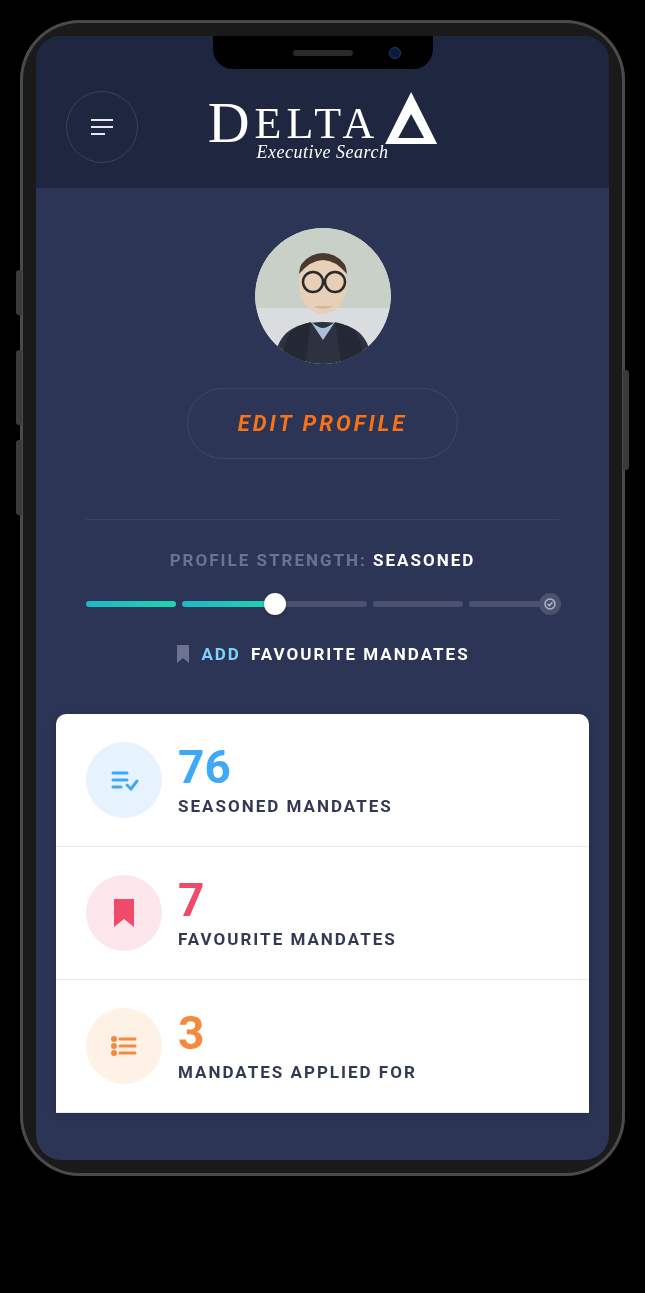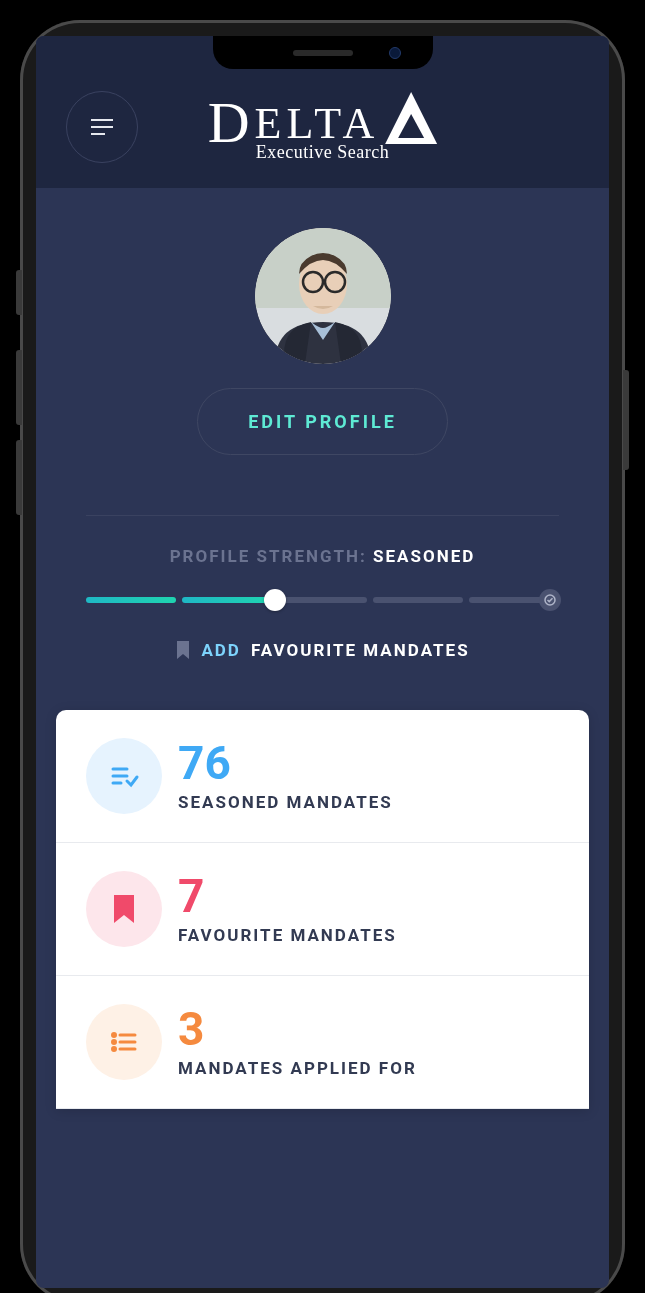--- a/index.html
+++ b/index.html
@@ -19,22 +19,22 @@
     padding: 16px;
     position: relative;
     box-shadow: inset 0 0 0 3px #4a4a4a;
   }
   .phone-side-btn1 { position:absolute; left:-4px; top:250px; width:6px; height:45px; background:#3a3a3a; border-radius:3px 0 0 3px;}
   .phone-side-btn2 { position:absolute; left:-4px; top:330px; width:6px; height:75px; background:#3a3a3a; border-radius:3px 0 0 3px;}
   .phone-side-btn3 { position:absolute; left:-4px; top:420px; width:6px; height:75px; background:#3a3a3a; border-radius:3px 0 0 3px;}
   .phone-side-btn4 { position:absolute; right:-4px; top:350px; width:6px; height:100px; background:#3a3a3a; border-radius:0 3px 3px 0;}
   .screen {
     width: 100%;
-    height: 1252px;
-    border-radius: 8px;
+    height: 1124px;
+    border-radius: 25px;
     overflow: hidden;
     position: relative;
     background: #2c3555;
   }
   .notch {
     position: absolute;
     top: 0; left: 50%; transform: translateX(-50%);
     width: 220px; height: 33px;
     background: #000;
     border-radius: 0 0 20px 20px;
@@ -71,20 +71,21 @@
     font-family: Georgia, 'Times New Roman', serif;
     font-size: 44px;
     letter-spacing: 5px;
     font-weight: 400;
     line-height:1;
     display:inline-block;
   }
   .logo-delta .big { font-size: 58px; line-height:0; vertical-align:-4px;}
   .logo-sub {
     font-family: Georgia, serif;
+    font-style: italic;
     font-size: 18px;
     margin-top:-4px;
     letter-spacing: 0.5px;
     text-align: center;
   }
   .logo-tri {
     display:inline-block;
     width:0;height:0;
     border-left: 26px solid transparent;
     border-right: 26px solid transparent;
@@ -119,25 +120,26 @@
     color: #fff;
     font-size: 30px;
     font-weight: 700;
     margin-bottom: 30px;
   }
   .edit-btn {
     display:inline-block;
     padding: 22px 50px;
     border: 1px solid #3f4763;
     border-radius: 40px;
-    color: #5eead4;
-    font-size: 18px;
+    color: #f97316;
+    font-size: 22px;
     font-weight: 700;
     letter-spacing: 3px;
     cursor: pointer;
+    font-style: italic;
   }
   .divider { height:1px; background:#3a4260; margin: 30px 50px 0;}
   .strength-section { padding: 30px 50px 20px; text-align:center;}
   .strength-label {
     font-size: 17px;
     font-weight: 700;
     letter-spacing: 2px;
     margin-bottom: 22px;
   }
   .strength-label .lbl { color:#6b7390;}

